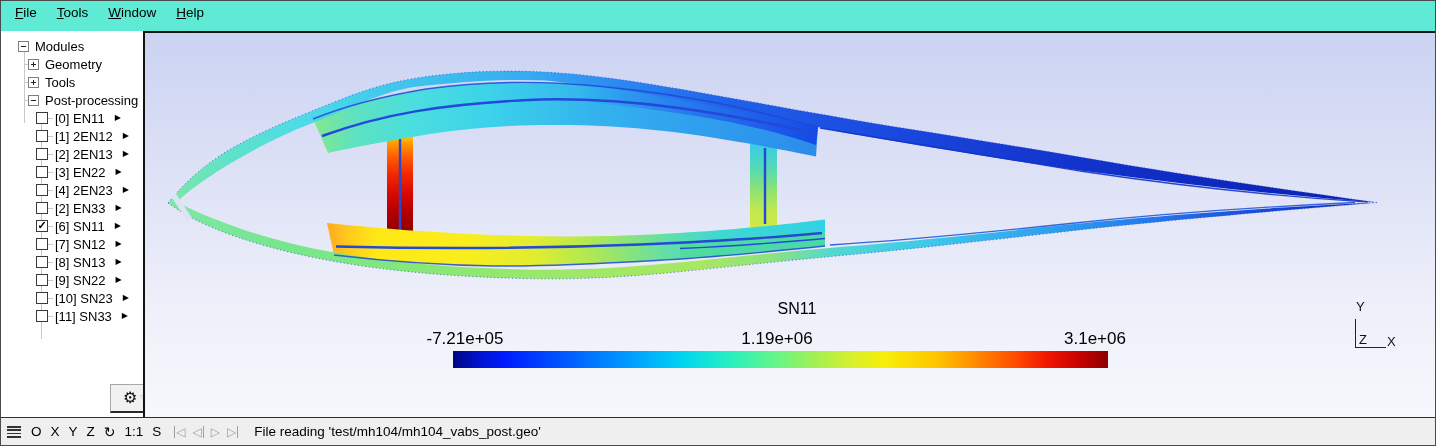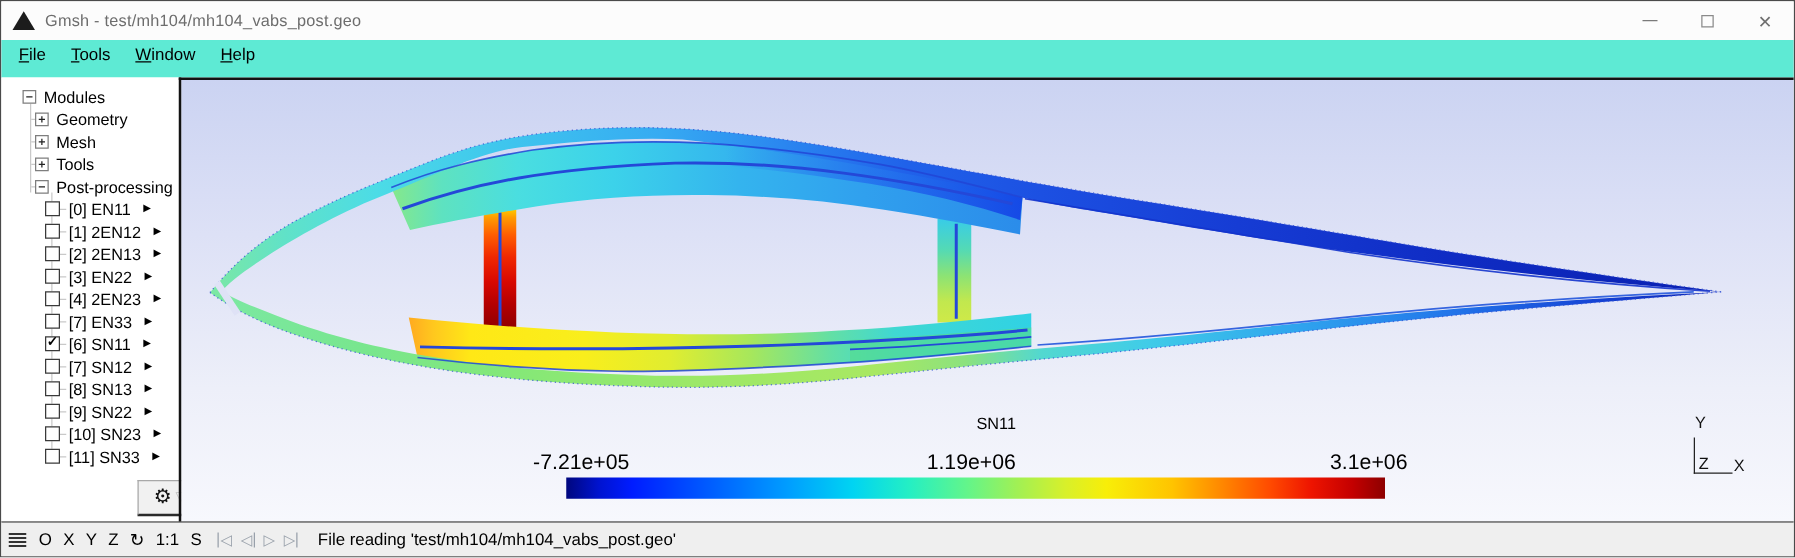--- a/index.html
+++ b/index.html
@@ -39,21 +39,21 @@
   .row-branch::before { content:""; position:absolute; left:24px; top:9px; width:8px; height:1px; background:#c9c9c9; }
   .vguide1 { position:absolute; left:23px; top:20px; width:1px; height:72px; background:#c9c9c9; }
   .vguide2 { position:absolute; left:40px; top:92px; width:1px; height:216px; background:#c9c9c9; }
   .gear-btn { position:absolute; left:109px; bottom:4px; width:53px; height:29px; background:#f1f1f1; border:1px solid #a8a8a8; border-right:2px solid #2b2b2b; border-bottom:2px solid #2b2b2b; display:flex; align-items:center; justify-content:center; gap:3px; }
   .gear-glyph { font-size:16px; color:#111; line-height:1; }
   .gear-drop { font-size:11px; color:#c0c0c0; line-height:1; }
 
   
   .canvas { flex:1 1 auto; position:relative; border-top:2px solid #121212; border-left:2px solid #121212; background:linear-gradient(180deg,#cbd3f2 0%,#dde1f6 35%,#edeff9 70%,#f7f8fd 100%); overflow:hidden; }
   .canvas svg.model { position:absolute; left:0; top:0; }
-  .cb-title { position:absolute; left:652px; top:267px; transform:translateX(-50%); font-size:13px; color:#000; }
+  .cb-title { position:absolute; left:652px; top:267px; transform:translateX(-50%); font-size:16px; color:#000; }
   .cb-label { position:absolute; top:296px; transform:translateX(-50%); font-size:17px; color:#000; }
   .cb-min { left:320px; } .cb-mid { left:632px; } .cb-max { left:950px; }
   .colorbar { position:absolute; left:308px; top:318px; width:655px; height:17px;
     background:linear-gradient(90deg,#00077e 0%,#0013d0 4%,#001cff 8%,#0060ff 18%,#009dff 27%,#00d4f2 35%,#25efc3 42%,#63f58a 49%,#a0f055 55%,#d8f02a 61%,#f8ee08 66%,#ffc400 74%,#ff8800 80%,#ff4a00 86%,#ee1400 91%,#c40000 96%,#8d0000 100%); }
   .axis-label { position:absolute; font-size:13px; color:#111; }
   .axis-vline { position:absolute; left:1210px; top:286px; width:1px; height:29px; background:#222; }
   .axis-hline { position:absolute; left:1210px; top:314px; width:31px; height:1px; background:#222; }
 
   
   .statusbar { height:28px; background:#efefef; border-top:1px solid #2e2e2e; display:flex; align-items:center; padding:0 6px; font-size:13.5px; color:#000; flex:0 0 auto; }
@@ -64,35 +64,20 @@
   .media { line-height:1; }
   .bar-l { border-left:1.5px solid currentColor; padding-left:1px; }
   .bar-r { border-right:1.5px solid currentColor; padding-right:1px; }
   .sb-message { margin-left:6px; }
 </style>
 </head>
 <body>
 
 <div class="window">
 
-  <div class="titlebar">
-    <div class="logo"></div>
-    <div class="title-text">Gmsh - test/mh104/mh104_vabs_post.geo</div>
-    <div class="win-controls">
-      <div class="win-btn">
-          <span class="glyph-min"></span>
-        </div>
-      <div class="win-btn">
-          <span class="glyph-max"></span>
-        </div>
-      <div class="win-btn">
-          <span class="glyph-close">✕</span>
-        </div>
-    </div>
-  </div>
 
   <div class="menubar">
     <span class="menu-item">File</span>
     <span class="menu-item">Tools</span>
     <span class="menu-item">Window</span>
     <span class="menu-item">Help</span>
   </div>
 
   <div class="body">
     <div class="sidebar">
@@ -103,24 +88,20 @@
         <div class="tree-row row-root">
           <span class="expander"></span>
           <span>Modules</span>
         </div>
         <div class="tree-row row-branch">
           <span class="expander plus"></span>
           <span>Geometry</span>
         </div>
         <div class="tree-row row-branch">
           <span class="expander plus"></span>
-          <span>Mesh</span>
-        </div>
-        <div class="tree-row row-branch">
-          <span class="expander plus"></span>
           <span>Tools</span>
         </div>
         <div class="tree-row row-branch">
           <span class="expander"></span>
           <span>Post-processing</span>
         </div>
 
         <div class="tree-row row-view">
           <span class="checkbox"></span>
           <span>[0] EN11</span>
@@ -141,21 +122,21 @@
           <span>[3] EN22</span>
           <span class="view-arrow">▶</span>
         </div>
         <div class="tree-row row-view">
           <span class="checkbox"></span>
           <span>[4] 2EN23</span>
           <span class="view-arrow">▶</span>
         </div>
         <div class="tree-row row-view">
           <span class="checkbox"></span>
-          <span>[7] EN33</span>
+          <span>[2] EN33</span>
           <span class="view-arrow">▶</span>
         </div>
         <div class="tree-row row-view">
           <span class="checkbox">
               <span class="mark">✓</span>
             </span>
           <span>[6] SN11</span>
           <span class="view-arrow">▶</span>
         </div>
         <div class="tree-row row-view">

